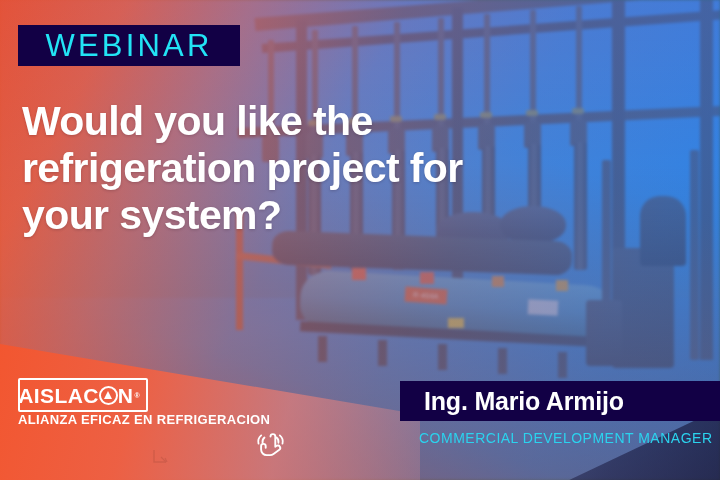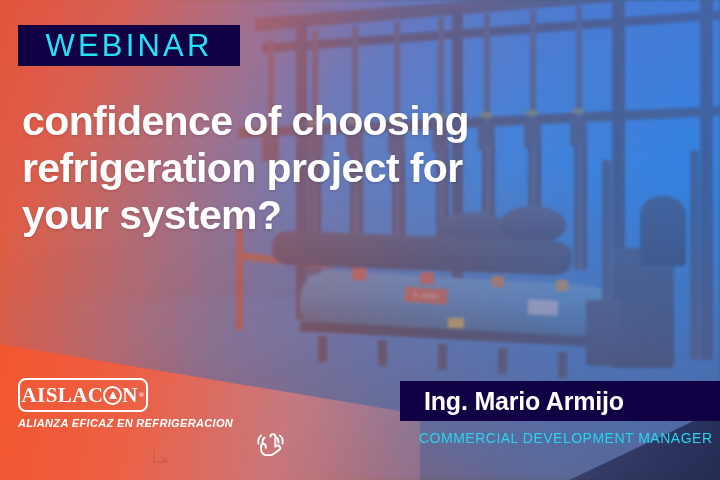--- a/index.html
+++ b/index.html
@@ -221,28 +221,27 @@
   }
   .headline div { white-space: nowrap; }
 
   .logo {
     position: absolute;
     left: 18px; top: 378px;
     width: 130px;
   }
   .logo-box {
     border: 2px solid #ffffff;
-    border-radius: 8px;
+    border-radius: 2px;
     height: 34px;
     display: flex;
     align-items: center;
-    justify-content: center;
+    justify-content: flex-end;
     padding: 0 6px;
     box-sizing: border-box;
-    font-family: Liberation Serif, serif;
   }
   .logo-word {
     color: #ffffff;
     font-size: 21px;
     font-weight: bold;
     letter-spacing: 0.4px;
     line-height: 1;
     display: flex;
     align-items: center;
   }
@@ -266,25 +265,23 @@
     border-bottom: 8px solid #ffffff;
   }
   .logo-reg {
     font-size: 7px;
     vertical-align: super;
     color: #ffffff;
     margin-left: 1px;
   }
   .logo-tag {
     color: #ffffff;
-    font-size: 11px;
+    font-size: 13px;
     font-weight: bold;
-    font-style: italic;
     letter-spacing: 0.35px;
-    margin-top: 5px;
     text-align: center;
     white-space: nowrap;
   }
 
   .cta {
     position: absolute;
     left: 191px; top: 381px;
     width: 152px; height: 36px;
     border: 2.5px solid #ffffff;
     border-radius: 7px;
@@ -435,21 +432,21 @@
   <div class="overlay"></div>
   <div class="overlay2"></div>
   <div class="wedge"></div>
   <div class="wedge-dark"></div>
 
   <div class="badge">
     <span class="badge-text">WEBINAR</span>
   </div>
 
   <div class="headline">
-    <div>confidence of choosing</div>
+    <div>Would you like the</div>
     <div>refrigeration project for</div>
     <div>your system?</div>
   </div>
 
   <div class="logo">
     <div class="logo-box">
       <span class="logo-word">
         <span>AISLAC</span>
         <span class="logo-mark"></span>
         <span>N</span>

